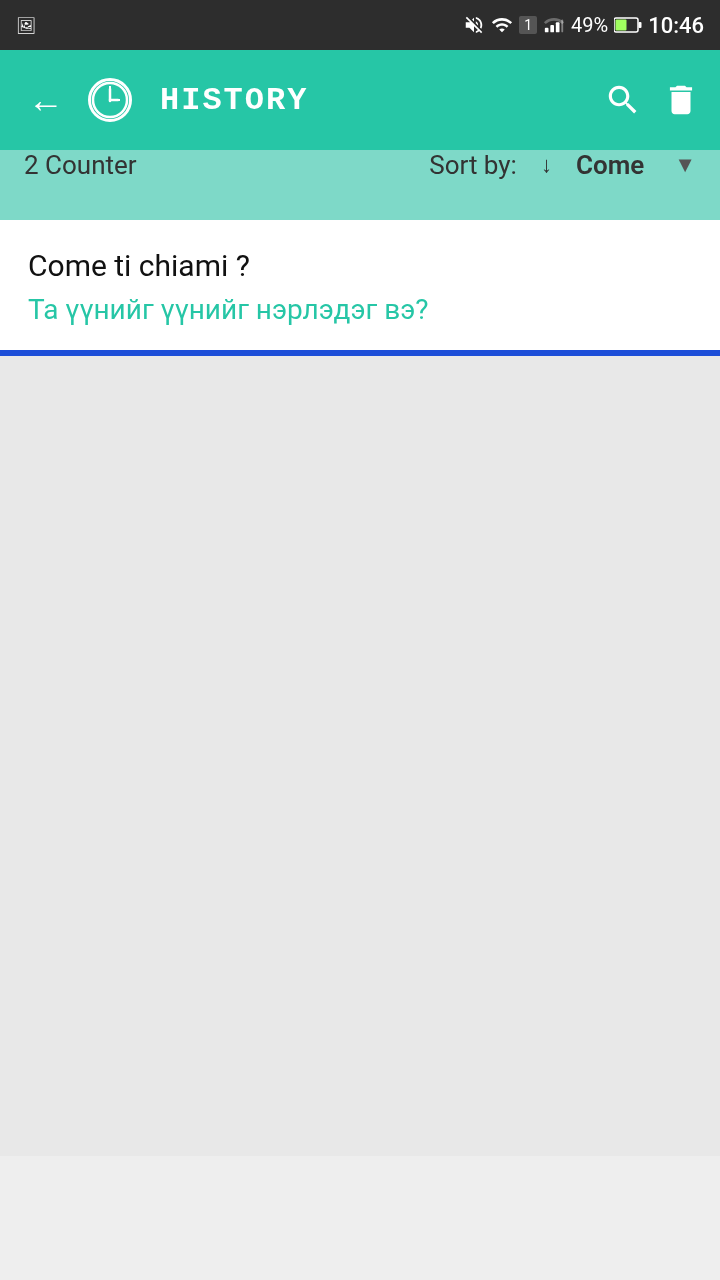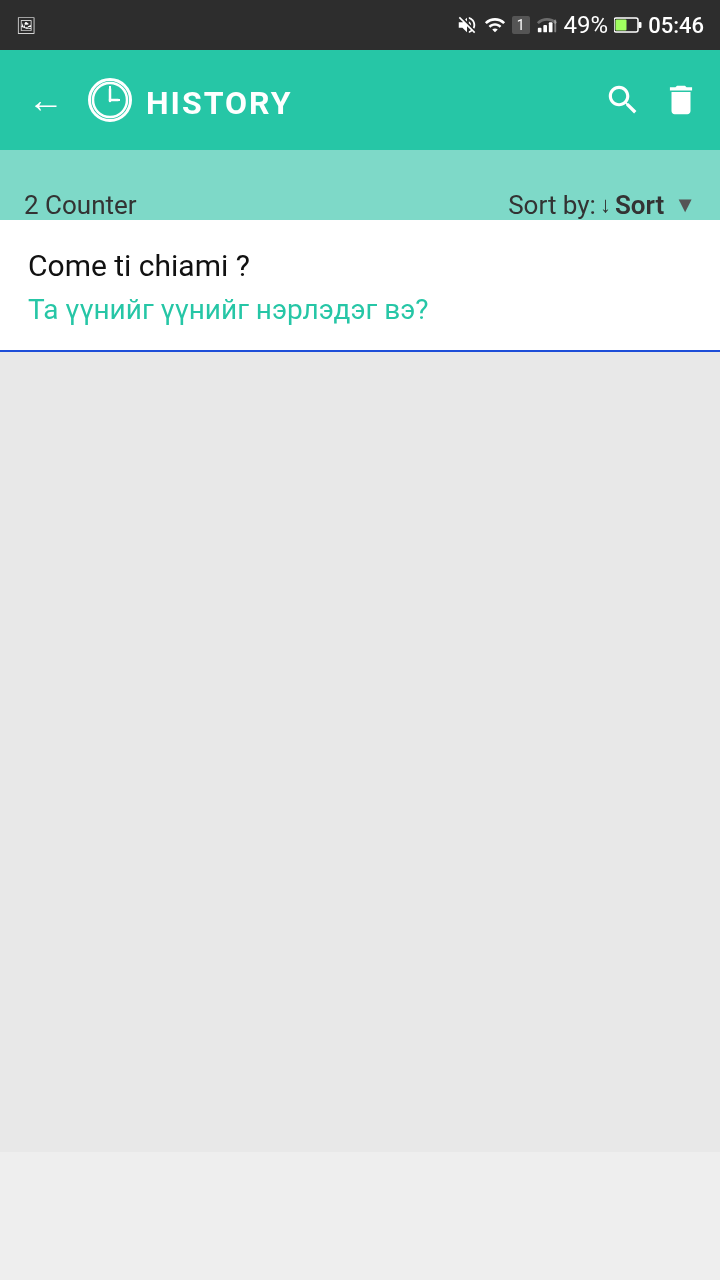--- a/index.html
+++ b/index.html
@@ -63,23 +63,24 @@
 
     .toolbar-back {
       color: white;
       font-size: 36px;
       cursor: pointer;
       padding: 8px;
     }
 
     .toolbar-title-area {
       display: flex;
-      align-items: flex-end;
-      gap: 14px;
+      align-items: center;
+      gap: 28px;
       flex: 1;
+      font-family: Liberation Mono, monospace;
     }
 
     .toolbar-clock-icon {
       width: 44px;
       height: 44px;
       border: 3px solid white;
       border-radius: 50%;
       display: flex;
       align-items: center;
       justify-content: center;
@@ -122,34 +123,34 @@
       align-items: center;
       gap: 20px;
     }
 
     
     .filter-bar {
       width: 720px;
       height: 70px;
       background: #7ED9C8;
       display: flex;
-      align-items: flex-end;
+      align-items: flex-start;
       padding: 0 24px;
     }
 
     .filter-counter {
       color: #333333;
       font-size: 26px;
       flex: 1;
     }
 
     .filter-sort {
       display: flex;
       align-items: center;
-      gap: 4px;
+      gap: 24px;
       color: #333333;
       font-size: 26px;
     }
 
     .filter-sort-label {
       font-size: 26px;
     }
 
     .filter-sort-arrow {
       font-size: 22px;
@@ -171,21 +172,21 @@
     
     .content {
       width: 720px;
       background: #eeeeee;
       min-height: calc(1280px - 50px - 100px - 70px);
     }
 
     .history-item {
       background: #ffffff;
       padding: 28px 44px 24px 28px;
-      border-bottom: 2px solid #1d4ed8;
+      border-bottom: 6px solid #1d4ed8;
     }
 
     .history-item-primary {
       color: #111111;
       font-size: 30px;
       font-weight: 400;
       margin-bottom: 10px;
     }
 
     .history-item-secondary {
@@ -220,28 +221,28 @@
     <span class="status-icon" style="font-size:14px;background:#555;padding:1px 5px;border-radius:2px;">1</span>
 
     <svg width="22" height="22" viewBox="0 0 24 24" fill="white">
       <path d="M1 9l2 2c4.97-4.97 13.03-4.97 18 0l2-2C16.93 2.93 7.08 2.93 1 9z" opacity="0.3"></path>
       <rect x="2" y="15" width="4" height="5" rx="1"></rect>
       <rect x="8" y="12" width="4" height="8" rx="1"></rect>
       <rect x="14" y="9" width="4" height="11" rx="1"></rect>
       <rect x="20" y="6" width="2" height="14" rx="1" opacity="0.4"></rect>
     </svg>
 
-    <span class="status-icon" style="font-size:24px;">49%</span>
+    <span class="status-icon" style="font-size:20px;">49%</span>
     <svg width="28" height="16" viewBox="0 0 28 16" fill="white">
       <rect x="0" y="1" width="24" height="14" rx="2" ry="2" fill="none" stroke="white" stroke-width="1.5"></rect>
       <rect x="24.5" y="5" width="3" height="6" rx="1" fill="white"></rect>
       <rect x="1.5" y="2.5" width="11" height="11" rx="1" fill="#a0ff60"></rect>
     </svg>
 
-    <span class="status-time">05:46</span>
+    <span class="status-time">10:46</span>
   </div>
 </div>
 
 <div class="toolbar">
   <span class="toolbar-back">←</span>
 
   <div class="toolbar-title-area">
 
     <div class="toolbar-clock-icon">
       <svg width="38" height="38" viewBox="0 0 38 38" fill="none">
@@ -263,21 +264,21 @@
       <path d="M6 19c0 1.1.9 2 2 2h8c1.1 0 2-.9 2-2V7H6v12zM19 4h-3.5l-1-1h-5l-1 1H5v2h14V4z"></path>
     </svg>
   </div>
 </div>
 
 <div class="filter-bar">
   <span class="filter-counter">2 Counter</span>
   <div class="filter-sort">
     <span class="filter-sort-label">Sort by:</span>
     <span class="filter-sort-arrow">↓</span>
-    <span class="filter-sort-value">Sort</span>
+    <span class="filter-sort-value">Come</span>
     <span class="filter-dropdown-arrow">▼</span>
   </div>
 </div>
 
 <div class="content">
 
   <div class="history-item">
     <div class="history-item-primary">Come ti chiami ?</div>
     <div class="history-item-secondary">Та үүнийг үүнийг нэрлэдэг вэ?</div>
   </div>

